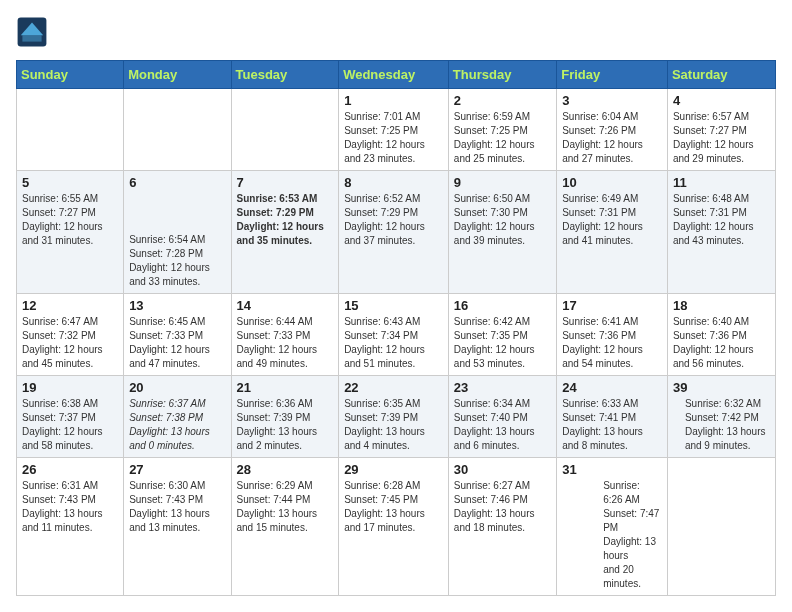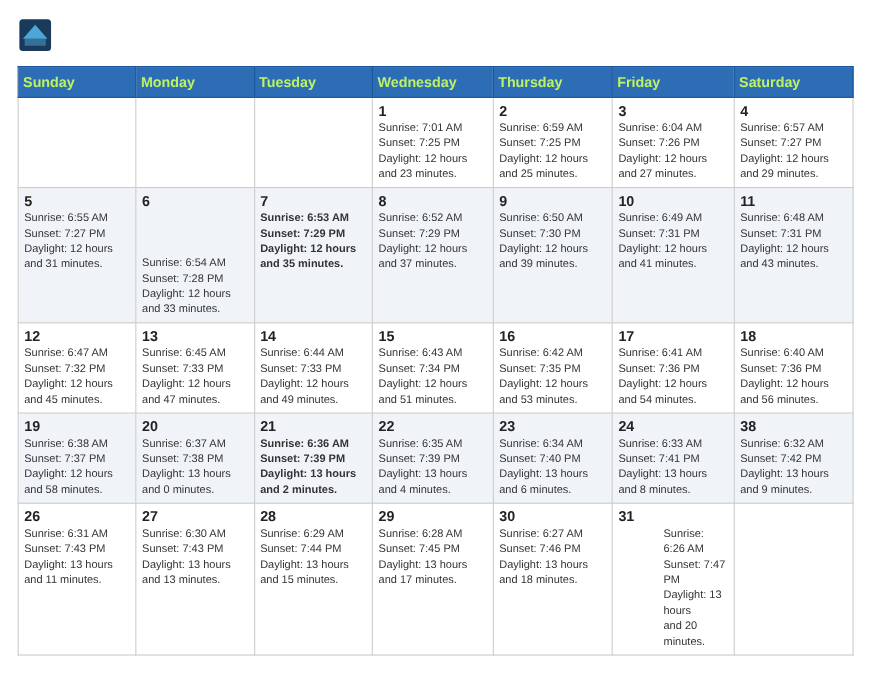--- a/index.html
+++ b/index.html
@@ -248,28 +248,28 @@
       <tr>
         <td>
           <span class="day-num">19</span>
           <div class="day-info" style="white-space: pre-wrap;">Sunrise: 6:38 AM
 Sunset: 7:37 PM
 Daylight: 12 hours
 and 58 minutes.</div>
         </td>
         <td>
           <span class="day-num">20</span>
-          <div class="day-info" style="white-space: pre-wrap;">Sunrise: 6:37 AM
+          <div class="day-info" style="white-space: pre-wrap; font-style: italic;">Sunrise: 6:37 AM
 Sunset: 7:38 PM
 Daylight: 13 hours
 and 0 minutes.</div>
         </td>
         <td>
           <span class="day-num">21</span>
-          <div class="day-info" style="white-space: pre-wrap; font-weight: bold;">Sunrise: 6:36 AM
+          <div class="day-info" style="white-space: pre-wrap;">Sunrise: 6:36 AM
 Sunset: 7:39 PM
 Daylight: 13 hours
 and 2 minutes.</div>
         </td>
         <td>
           <span class="day-num">22</span>
           <div class="day-info" style="white-space: pre-wrap;">Sunrise: 6:35 AM
 Sunset: 7:39 PM
 Daylight: 13 hours
 and 4 minutes.</div>
@@ -282,22 +282,22 @@
 and 6 minutes.</div>
         </td>
         <td>
           <span class="day-num">24</span>
           <div class="day-info" style="white-space: pre-wrap;">Sunrise: 6:33 AM
 Sunset: 7:41 PM
 Daylight: 13 hours
 and 8 minutes.</div>
         </td>
         <td>
-          <span class="day-num">38</span>
-          <div class="day-info" style="white-space: pre-wrap;">Sunrise: 6:32 AM
+          <span class="day-num">39</span>
+          <div class="day-info" style="white-space: pre-wrap; margin-left: 12px;">Sunrise: 6:32 AM
 Sunset: 7:42 PM
 Daylight: 13 hours
 and 9 minutes.</div>
         </td>
       </tr>
       <tr>
         <td>
           <span class="day-num">26</span>
           <div class="day-info" style="white-space: pre-wrap;">Sunrise: 6:31 AM
 Sunset: 7:43 PM

